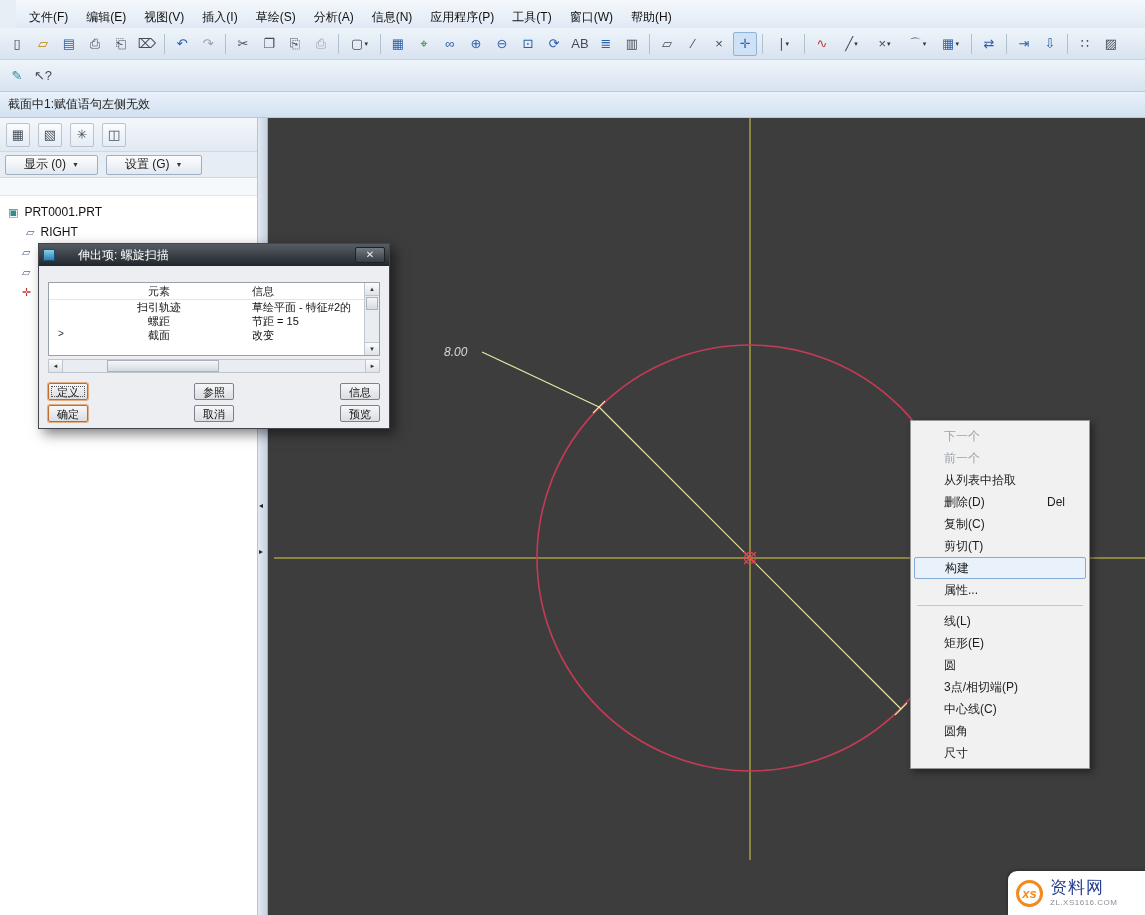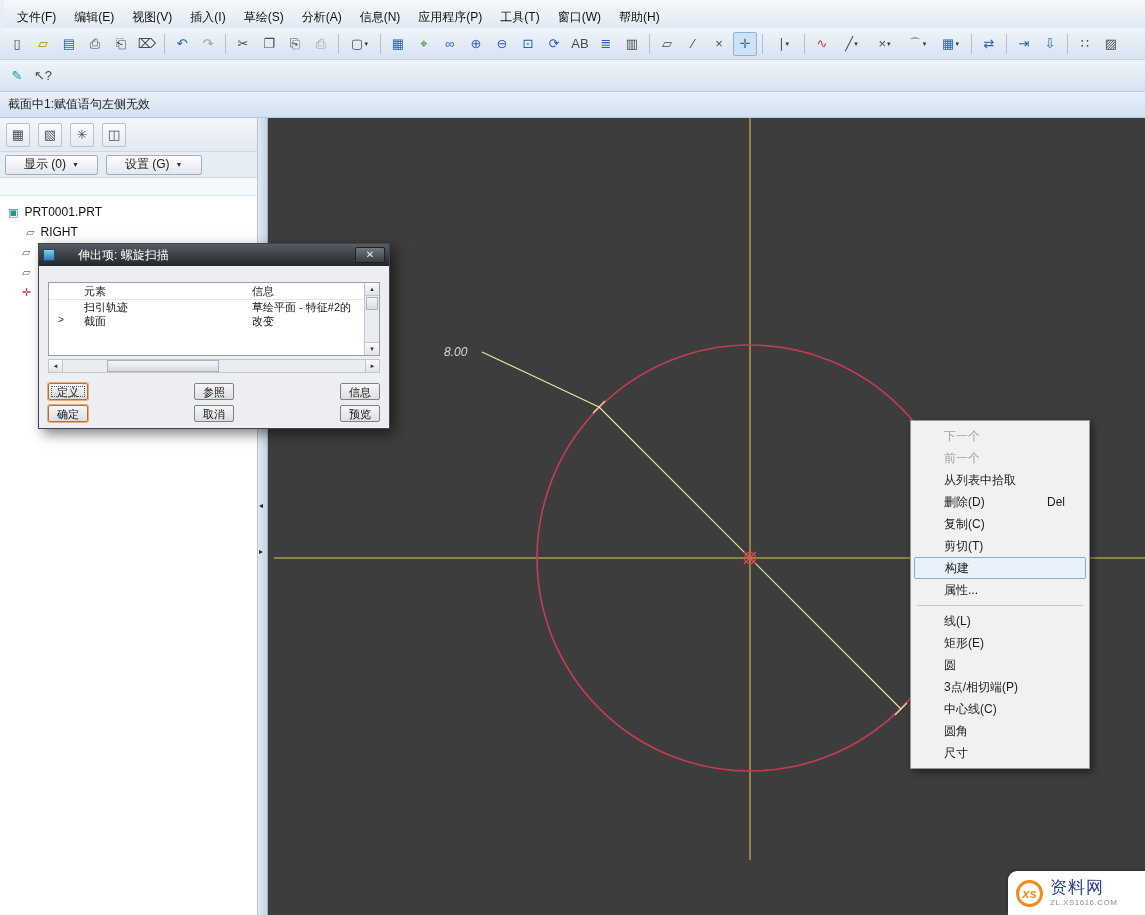--- a/index.html
+++ b/index.html
@@ -1,21 +1,21 @@
 <!DOCTYPE html>
 <html style="--canvas-bg: #3d3d3d; --circle: #c53b55; --centerline: #d8ce44; --sketch-line: #eae9a2; --dim-text: #d8d8d8; --titlebar-start: #565c65; --titlebar-end: #22262c;"><head>
 <meta charset="utf-8">
 <style>
   * { box-sizing: border-box; }
   html,body { margin:0; padding:0; }
   body { font-family:"Liberation Sans","DejaVu Sans",sans-serif; background:#888; }
   #app { position:relative; width:1145px; height:915px; overflow:hidden; background:#e8eef6; }
 
   
-  .menubar { position:absolute; top:0; left:4px; right:0; height:36px;
+  .menubar { position:absolute; top:0; left:16px; right:0; height:36px;
     background:linear-gradient(#f4f8fc,#dbe6f2); border-bottom:1px solid #c2cfdd;
     display:flex; align-items:center; padding-left:4px; font-size:12px; color:#111; }
   .menu-item { padding:4px 9px; cursor:default; }
 
   
   .toolbar { position:absolute; left:0; right:0;
     background:linear-gradient(#eef4fa,#d8e3f0); display:flex; align-items:center; padding:0 4px; }
   .toolbar.row1 { top:28px; height:32px; border-bottom:1px solid #c6d2e0; }
   .toolbar.row2 { top:60px; height:32px; border-bottom:1px solid #bccadB; }
   .tbtn { width:24px; height:24px; margin:0 1px; display:inline-flex; align-items:center; justify-content:center;
@@ -84,21 +84,21 @@
     display:flex; align-items:center; color:#fff; font-size:12px; padding:0 4px; gap:23px; }
   .dlg-ico { width:12px; height:12px; background:linear-gradient(#7fd4e8,#2f7fb8); border:1px solid #1c4f74; }
   .dlg-title-text { flex:1; white-space:nowrap; overflow:hidden; }
   .dlg-close { width:30px; height:16px; background:linear-gradient(#717880,#383d44); border:1px solid #1d2126;
     border-radius:2px; color:#eee; font-size:10px; text-align:center; line-height:14px; }
   .dlg-body { position:relative; height:163px; }
   .dlg-table { position:absolute; left:9px; top:16px; right:9px; height:74px; background:#fff;
     border:1px solid #98a0aa; font-size:11px; color:#111; overflow:hidden; }
   .tbl-head { height:17px; display:flex; align-items:center; border-bottom:1px solid #e3e6ea; color:#222; }
   .tbl-row { height:14px; display:flex; align-items:center; position:relative; }
-  .c1 { flex:0 0 203px; padding-left:35px; white-space:nowrap; overflow:hidden; }
+  .c1 { flex:0 0 203px; padding-left:17px; white-space:nowrap; overflow:hidden;text-align:center; }
   .c2 { flex:1; padding-right:16px; white-space:nowrap; overflow:hidden; }
   .row-mark { position:absolute; left:9px; top:0; font-size:10px; color:#333; }
   .vscroll { position:absolute; right:0; top:0; bottom:0; width:15px; background:#e9ecf0; border-left:1px solid #c0c6cd; }
   .vs-btn { height:13px; text-align:center; font-size:6px; line-height:12px; color:#333;
     background:linear-gradient(#fafbfc,#dfe3e8); border-bottom:1px solid #c0c6cd; }
   .vs-thumb { height:13px; margin:1px; background:linear-gradient(#f5f6f8,#d6dbe1); border:1px solid #aab2bb; }
   .vs-down { position:absolute; bottom:0; left:0; right:0; border-top:1px solid #c0c6cd; border-bottom:none; }
   .hscroll { position:absolute; left:9px; right:9px; top:93px; height:14px; background:#e9ecf0;
     border:1px solid #c0c6cd; display:flex; align-items:stretch; }
   .hs-btn { width:14px; text-align:center; font-size:6px; line-height:12px; color:#333;
@@ -506,20 +506,24 @@
       <div class="dlg-table">
         <div class="tbl-head">
           <span class="c1">元素</span>
           <span class="c2">信息</span>
         </div>
         <div class="tbl-row">
           <span class="c1">扫引轨迹</span>
           <span class="c2">草绘平面 - 特征#2的</span>
         </div>
         <div class="tbl-row">
+          <span class="c1">螺距</span>
+          <span class="c2">节距 = 15</span>
+        </div>
+        <div class="tbl-row">
           <span class="row-mark">&gt;</span>
           <span class="c1">截面</span>
           <span class="c2">改变</span>
         </div>
         <div class="vscroll">
           <div class="vs-btn">▲</div>
           <div class="vs-thumb"></div>
           <div class="vs-btn vs-down">▼</div>
         </div>
       </div>

